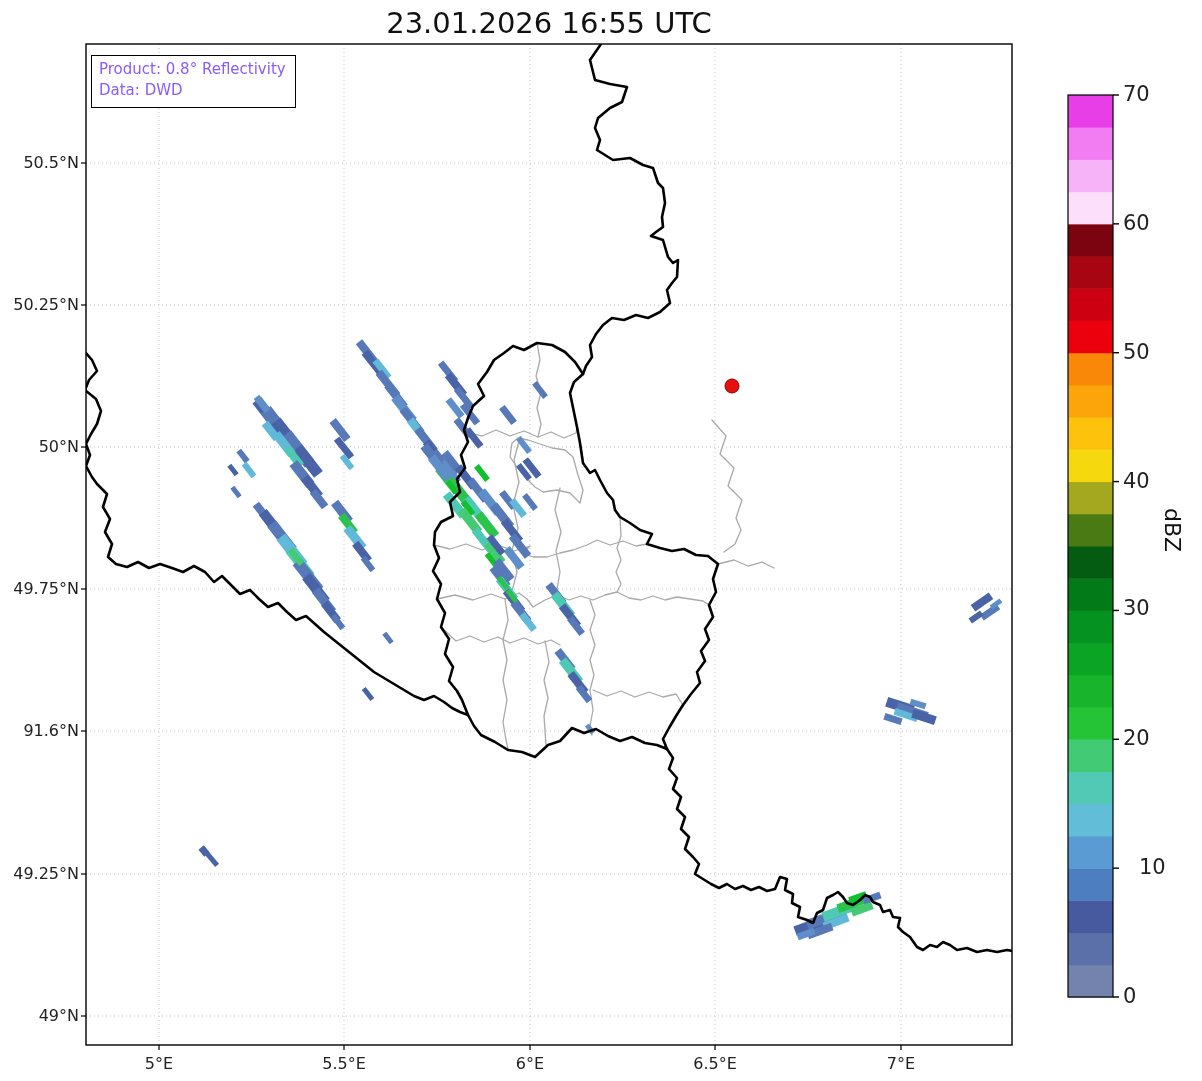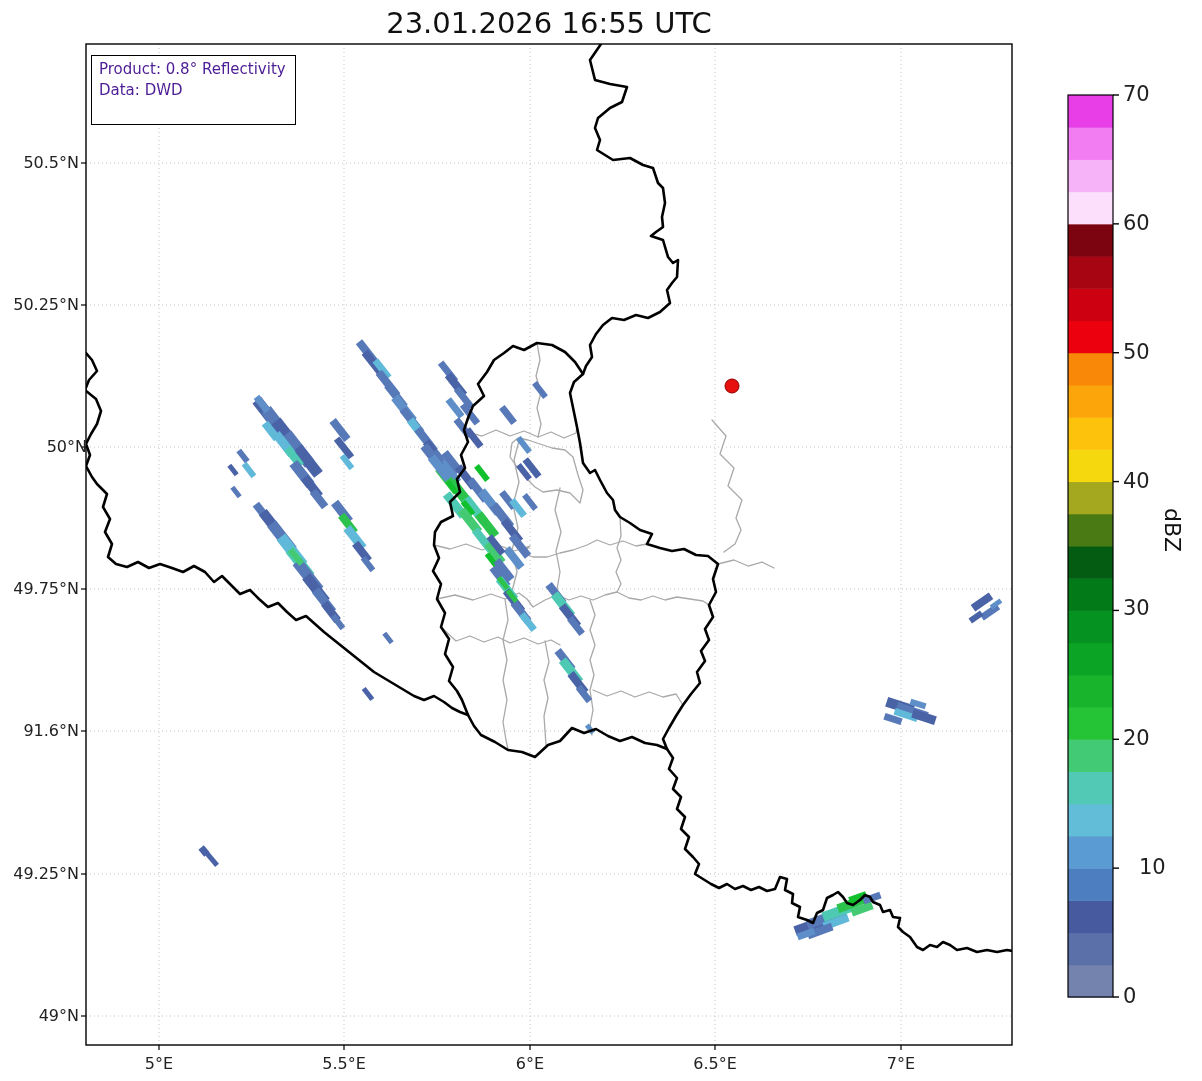--- a/index.html
+++ b/index.html
@@ -1,21 +1,21 @@
 <!DOCTYPE html>
 <html><head>
 <meta charset="utf-8">
 <style>
   html,body{margin:0;padding:0;background:#ffffff;}
   #page{position:relative;width:1202px;height:1081px;background:#fff;
         font-family:"DejaVu Sans","Liberation Sans",sans-serif;overflow:hidden;}
   #map-title{position:absolute;left:86px;top:6px;width:926px;text-align:center;
         font-size:29px;color:#111;}
   #product-box{position:absolute;left:91px;top:55px;background:#fff;
-        border:1.3px solid #000;padding:3px 9px 22px 7px;font-size:15px;line-height:1.42;color:#4c1d95;z-index:5;}
+        border:1.3px solid #000;padding:3px 9px 5px 7px;font-size:15px;line-height:1.42;color:#8b5cf6;z-index:5;}
   #labels div{position:absolute;color:#222;}
   .ytick{width:79px;text-align:right;font-size:16px;}
   .xtick{width:90px;text-align:center;font-size:16px;}
   .cbtick{font-size:21px;text-align:left;}
   #dbz-label{position:absolute;left:1160px;top:508px;font-size:22px;color:#111;
         writing-mode:vertical-rl;}
   svg{position:absolute;left:0;top:0;}
 </style>
 </head>
 <body>
@@ -242,21 +242,21 @@
     </svg>
 
   <div id="product-box">
     <div>Product: 0.8° Reflectivity</div>
     <div>Data: DWD</div>
   </div>
 
   <div id="labels">
       <div class="ytick" style="left: 0px; top: 153px;">50.5°N</div>
       <div class="ytick" style="left: 0px; top: 295px;">50.25°N</div>
-      <div class="ytick" style="left: 8px; top: 437px;">50°N</div>
+      <div class="ytick" style="left: 0px; top: 437px;">50°N</div>
       <div class="ytick" style="left: 0px; top: 579px;">49.75°N</div>
       <div class="ytick" style="left: 0px; top: 721px;">91.6°N</div>
       <div class="ytick" style="left: 0px; top: 864px;">49.25°N</div>
       <div class="ytick" style="left: 0px; top: 1006px;">49°N</div>
       <div class="xtick" style="left: 114px; top: 1054px;">5°E</div>
       <div class="xtick" style="left: 299px; top: 1054px;">5.5°E</div>
       <div class="xtick" style="left: 485px; top: 1054px;">6°E</div>
       <div class="xtick" style="left: 670px; top: 1054px;">6.5°E</div>
       <div class="xtick" style="left: 856px; top: 1054px;">7°E</div>
       <div class="cbtick" style="left: 1123px; top: 984px;">0</div>

